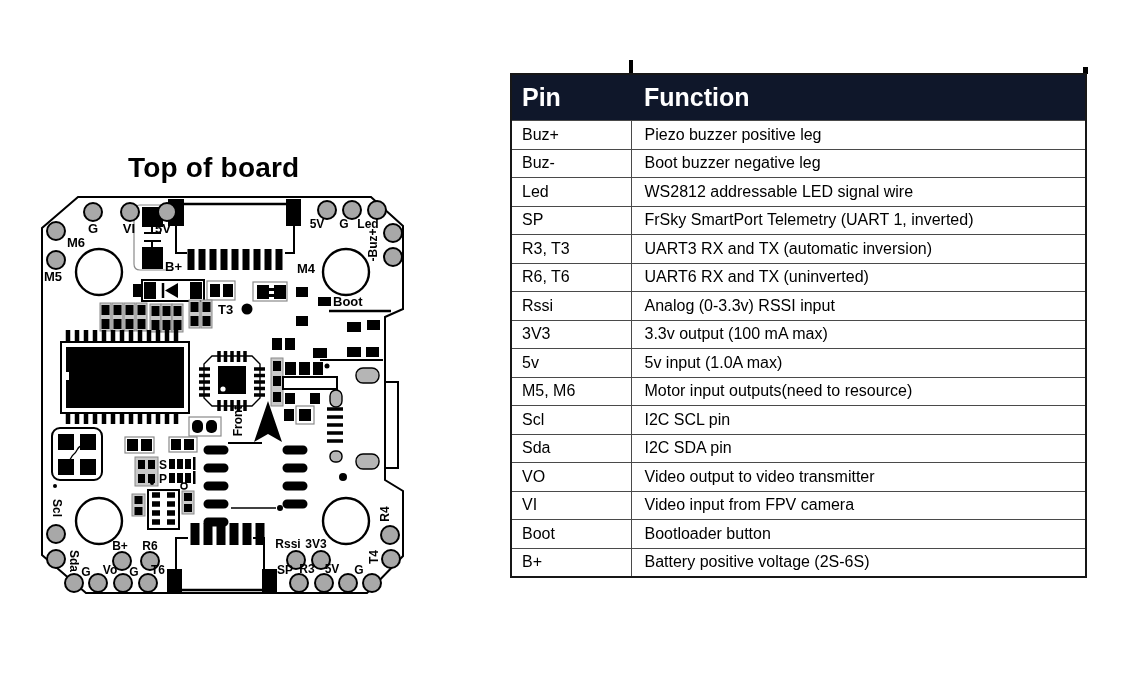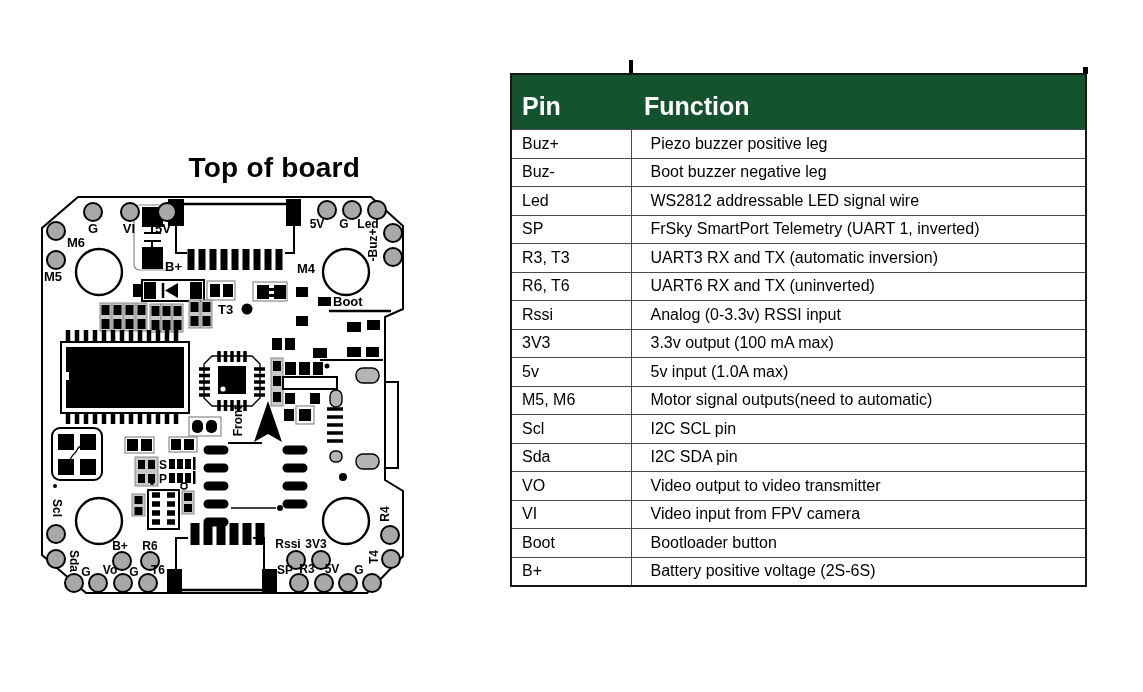--- a/index.html
+++ b/index.html
@@ -1,38 +1,38 @@
 <!DOCTYPE html>
 <html><head>
 <meta charset="utf-8">
 <style>
   html,body{margin:0;padding:0;background:#fff}
   .stage{position:relative;width:1143px;height:692px;background:#fff;overflow:hidden;
          font-family:"Liberation Sans",sans-serif;color:#000}
-  .board-title{position:absolute;left:116px;top:152px;width:244px;text-align:right;
+  .board-title{position:absolute;left:128px;top:152px;width:244px;text-align:left;
                font-size:28px;font-weight:bold;letter-spacing:.2px}
   .board-svg{position:absolute;left:0;top:0}
   svg text{font:bold 13px "Liberation Sans",sans-serif;fill:#000}
   svg text.s{font-size:12px}
   .pad{fill:#a8a8a8;stroke:#000;stroke-width:2}
   .hole{fill:#fff;stroke:#000;stroke-width:2.4}
   .blk{fill:#000}
   .wht{fill:#fff;stroke:#000;stroke-width:2}
   .gry{fill:#c9c9c9;stroke:#8a8a8a;stroke-width:1}
   .gr2{fill:#b5b5b5;stroke:#000;stroke-width:1.4}
   .oln{fill:none;stroke:#8a8a8a;stroke-width:1.2}
   .ln{stroke:#000;fill:none}
   .pin-table{position:absolute;left:510px;top:73px;width:577px;border-collapse:collapse;
              table-layout:fixed;border:2.5px solid #171717}
-  .pin-table th{background:#14532d;color:#fff;font-size:25px;font-weight:bold;text-align:left;
-                height:39px;padding:12px 0 3px 10px}
+  .pin-table th{background:#0f172a;color:#fff;font-size:25px;font-weight:bold;text-align:left;
+                height:39px;padding:3px 0 3px 10px}
   .pin-table th.fn{padding-left:13px}
   .pin-table td{border:1.5px solid #4a4a4a;font-size:16px;height:27.5px;
                 padding:0 4px 0 10px;white-space:nowrap;overflow:hidden}
-  .pin-table td.fn{padding-left:19px}
+  .pin-table td.fn{padding-left:13px}
   .tick{position:absolute;background:#000}
 </style>
 </head>
 <body>
 
 <div class="stage">
 
   <div class="board-title">Top of board</div>
 
   <svg class="board-svg" width="500" height="692" viewBox="0 0 500 692" xmlns="http://www.w3.org/2000/svg">
@@ -376,21 +376,21 @@
       <tr>
           <td>3V3</td>
           <td class="fn">3.3v output (100 mA max)</td>
         </tr>
       <tr>
           <td>5v</td>
           <td class="fn">5v input (1.0A max)</td>
         </tr>
       <tr>
           <td>M5, M6</td>
-          <td class="fn">Motor signal outputs(need to automatic)</td>
+          <td class="fn">Motor input outputs(need to resource)</td>
         </tr>
       <tr>
           <td>Scl</td>
           <td class="fn">I2C SCL pin</td>
         </tr>
       <tr>
           <td>Sda</td>
           <td class="fn">I2C SDA pin</td>
         </tr>
       <tr>

